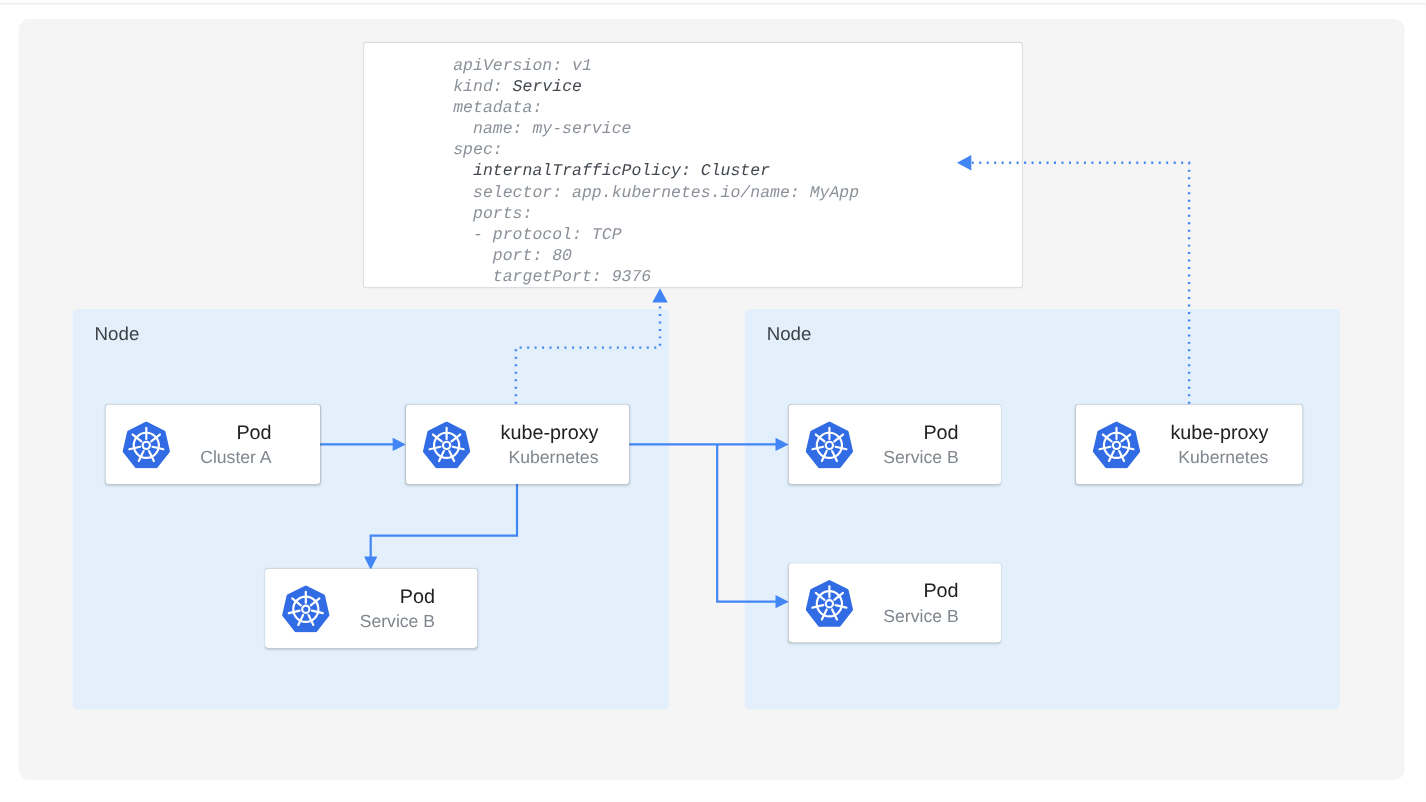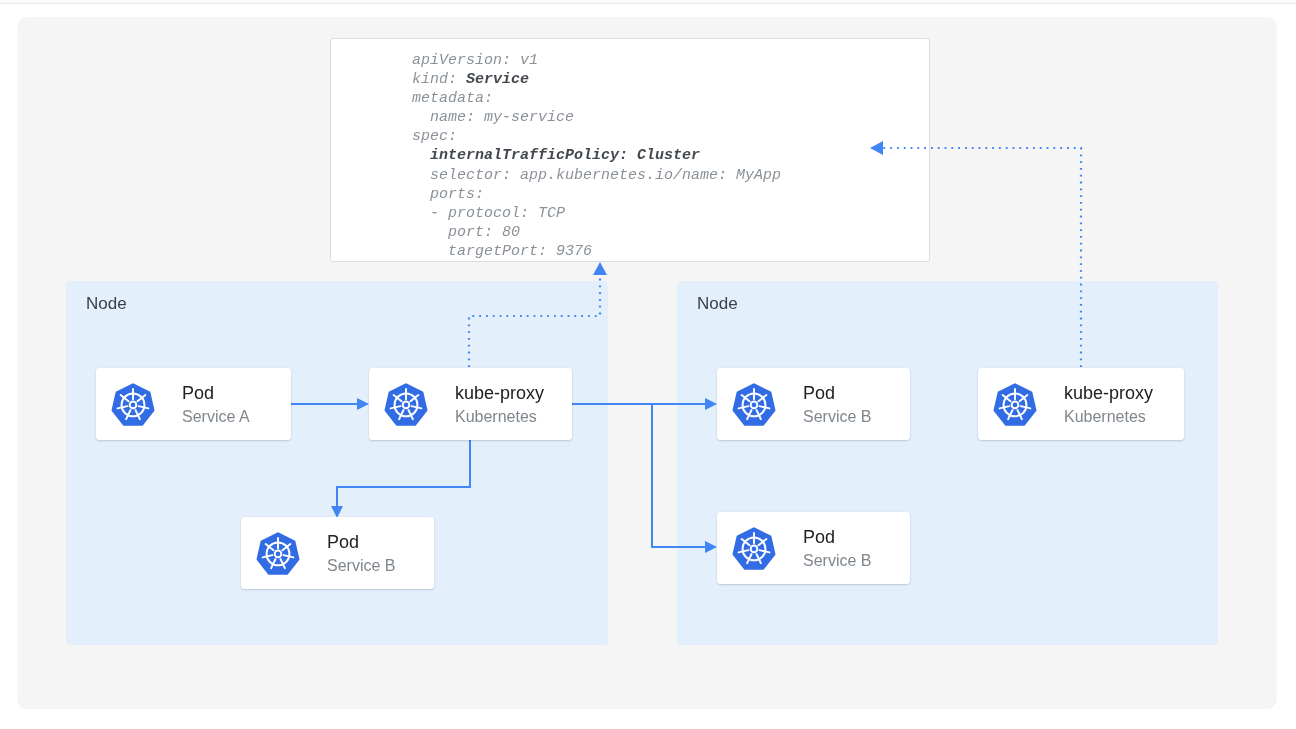--- a/index.html
+++ b/index.html
@@ -21,21 +21,21 @@
     position:absolute;left:313px;top:21px;width:600px;height:224px;
     background:#ffffff;border:1px solid #dadde1;border-radius:3px;
     box-sizing:border-box;z-index:1;
   }
   .code{
     position:absolute;left:81px;top:12px;margin:0;
     font-family:"Liberation Mono", monospace;
     font-style:italic;font-size:15px;line-height:19.1px;
     color:#8b9199;white-space:pre;
   }
-  .code .b{font-weight:bold;color:#43484f;}
+  .code .b{font-weight:normal;color:#43484f;}
   
   .node{
     position:absolute;top:264px;height:364px;
     background:#e3f0fc;border-radius:4px;z-index:0;
   }
   .node-left{left:49px;width:542px;}
   .node-right{left:660px;width:541px;}
   .node-label{
     position:absolute;left:20px;top:13px;
     font-size:17px;color:#3b4045;
@@ -50,21 +50,21 @@
     display:flex;align-items:center;padding-left:15px;
     z-index:3;
   }
   .card-pod-a{left:79px;top:351px;width:195px;}
   .card-kp-left{left:352px;top:351px;width:203px;}
   .card-pod-b-left{left:224px;top:500px;width:193px;}
   .card-pod-b-rt{left:700px;top:351px;width:193px;}
   .card-pod-b-rb{left:700px;top:495px;width:193px;}
   .card-kp-right{left:961px;top:351px;width:206px;}
   .k8s-icon{width:44px;height:44px;flex:0 0 auto;margin-right:27px;display:block;}
-  .card-text{display:flex;flex-direction:column;justify-content:center;}
+  .card-text{display:flex;flex-direction:column;justify-content:center;text-align:right;}
   .card-title{font-size:18px;line-height:23px;color:#212121;}
   .card-subtitle{font-size:16px;line-height:21px;color:#7f868d;margin-top:1px;}
 </style>
 </head>
 <body>
 
 <svg width="0" height="0" style="position:absolute">
   <defs>
     <g id="k8s-logo">
       <polygon points="50,6 86.7,24.4 95.8,64.2 70.4,96.4 29.6,96.4 4.2,64.2 13.3,24.4" fill="#326ce5" stroke="#326ce5" stroke-width="6" stroke-linejoin="round"></polygon>
@@ -118,21 +118,21 @@
       <path d="M853,131 L866,124 L866,138 Z"></path>
     </g>
   </svg>
 
   <div class="card card-pod-a">
     <svg class="k8s-icon" viewBox="0 0 100 100">
         <use href="#k8s-logo"></use>
       </svg>
     <span class="card-text">
       <span class="card-title">Pod</span>
-      <span class="card-subtitle">Service A</span>
+      <span class="card-subtitle">Cluster A</span>
     </span>
   </div>
 
   <div class="card card-kp-left">
     <svg class="k8s-icon" viewBox="0 0 100 100">
         <use href="#k8s-logo"></use>
       </svg>
     <span class="card-text">
       <span class="card-title">kube-proxy</span>
       <span class="card-subtitle">Kubernetes</span>

